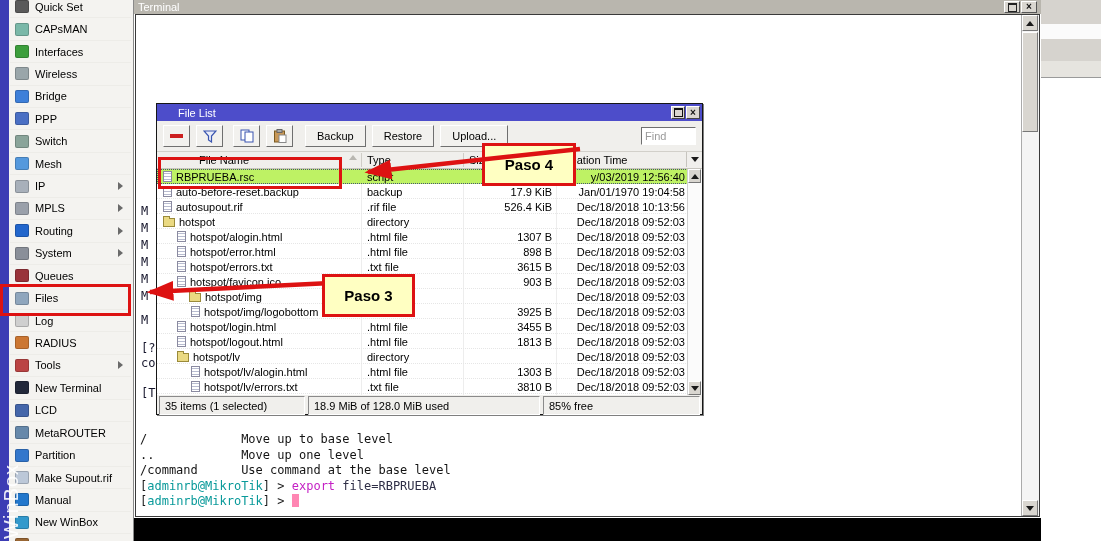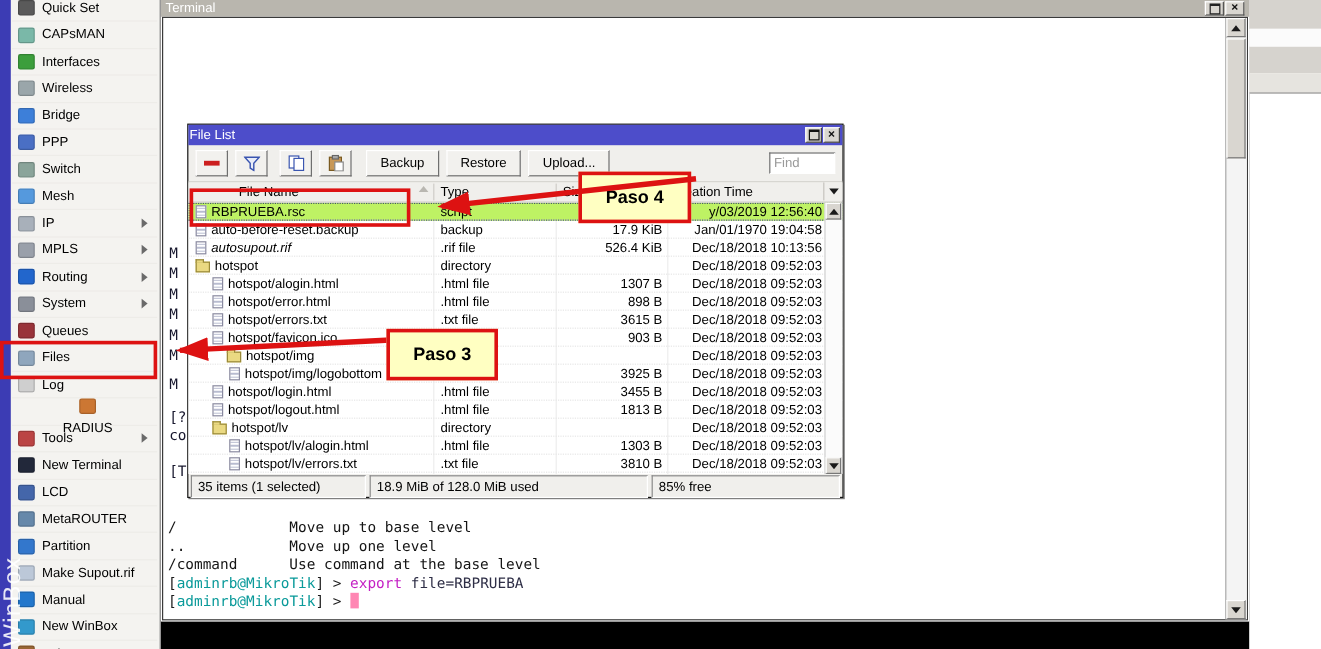--- a/index.html
+++ b/index.html
@@ -55,21 +55,21 @@
           display:flex;align-items:center;justify-content:center;}
   .tri-up{width:0;height:0;border-bottom:5px solid #1a1a1a;border-left:4px solid transparent;border-right:4px solid transparent;}
   .tri-down{width:0;height:0;border-top:5px solid #1a1a1a;border-left:4px solid transparent;border-right:4px solid transparent;}
   #t-thumb{position:absolute;left:0;top:17px;width:16px;height:100px;background:#d9d6d0;
            border:1px solid #fff;border-right-color:#777;border-bottom-color:#777;box-sizing:border-box;}
 
   
   #filelist{position:absolute;left:156px;top:103px;width:547px;height:312px;background:#f0efec;
             border:1px solid #161616;box-sizing:border-box;z-index:10;box-shadow:1px 1px 0 rgba(0,0,0,.5);}
   #fl-titlebar{height:17px;background:#4d4dca;color:#fff;font-size:11px;display:flex;align-items:center;
-               padding-left:1px;position:relative;}
+               padding-left:21px;position:relative;}
   .flbtn{position:absolute;top:2px;width:14px;height:13px;background:#d9d6d0;border:1px solid #fff;
          border-right-color:#444;border-bottom-color:#444;box-sizing:border-box;
          display:flex;align-items:center;justify-content:center;font-size:10px;font-weight:bold;color:#111;}
   .flbtn .maxbox{width:7px;height:6px;border:1px solid #111;border-top-width:2px;}
   #fl-toolbar{height:30px;display:flex;align-items:center;padding:0 6px;gap:6px;
               border-bottom:1px solid #d2d0ca;}
   .btn{border:1px solid;border-color:#fff #6f6f6f #6f6f6f #fff;background:#f2f1ee;font-size:11px;
        height:22px;box-sizing:border-box;display:flex;align-items:center;justify-content:center;color:#000;}
   .btn.iconbtn{width:27px;}
   .btn.textbtn{padding:0 11px;}
@@ -217,21 +217,21 @@
         <span>Queues</span>
       </div>
       <div class="side-item" style="top: 287.46px;">
         <span class="sicon ic-files"></span>
         <span>Files</span>
       </div>
       <div class="side-item" style="top: 309.88px;">
         <span class="sicon ic-log"></span>
         <span>Log</span>
       </div>
-      <div class="side-item" style="top: 332.3px; flex-direction: column;">
+      <div class="side-item" style="top: 332.3px;">
         <span class="sicon ic-radius"></span>
         <span>RADIUS</span>
       </div>
       <div class="side-item" style="top: 354.72px;">
         <span class="sicon ic-tools"></span>
         <span>Tools</span>
         <span class="sub-arrow"></span>
       </div>
       <div class="side-item" style="top: 377.14px;">
         <span class="sicon ic-new-terminal"></span>
@@ -338,21 +338,21 @@
         <div class="f-row">
           <div class="c-name" style="left: 6px;">
             <span class="i-file"></span>
             <span>auto-before-reset.backup</span>
           </div>
           <div class="c-type">backup</div>
           <div class="c-size">17.9 KiB</div>
           <div class="c-time">Jan/01/1970 19:04:58</div>
         </div>
         <div class="f-row">
-          <div class="c-name" style="left: 6px; font-style: italic;">
+          <div class="c-name" style="left: 6px;">
             <span class="i-file"></span>
             <span>autosupout.rif</span>
           </div>
           <div class="c-type">.rif file</div>
           <div class="c-size">526.4 KiB</div>
           <div class="c-time">Dec/18/2018 10:13:56</div>
         </div>
         <div class="f-row">
           <div class="c-name" style="left: 6px;">
             <span class="i-folder"></span>

